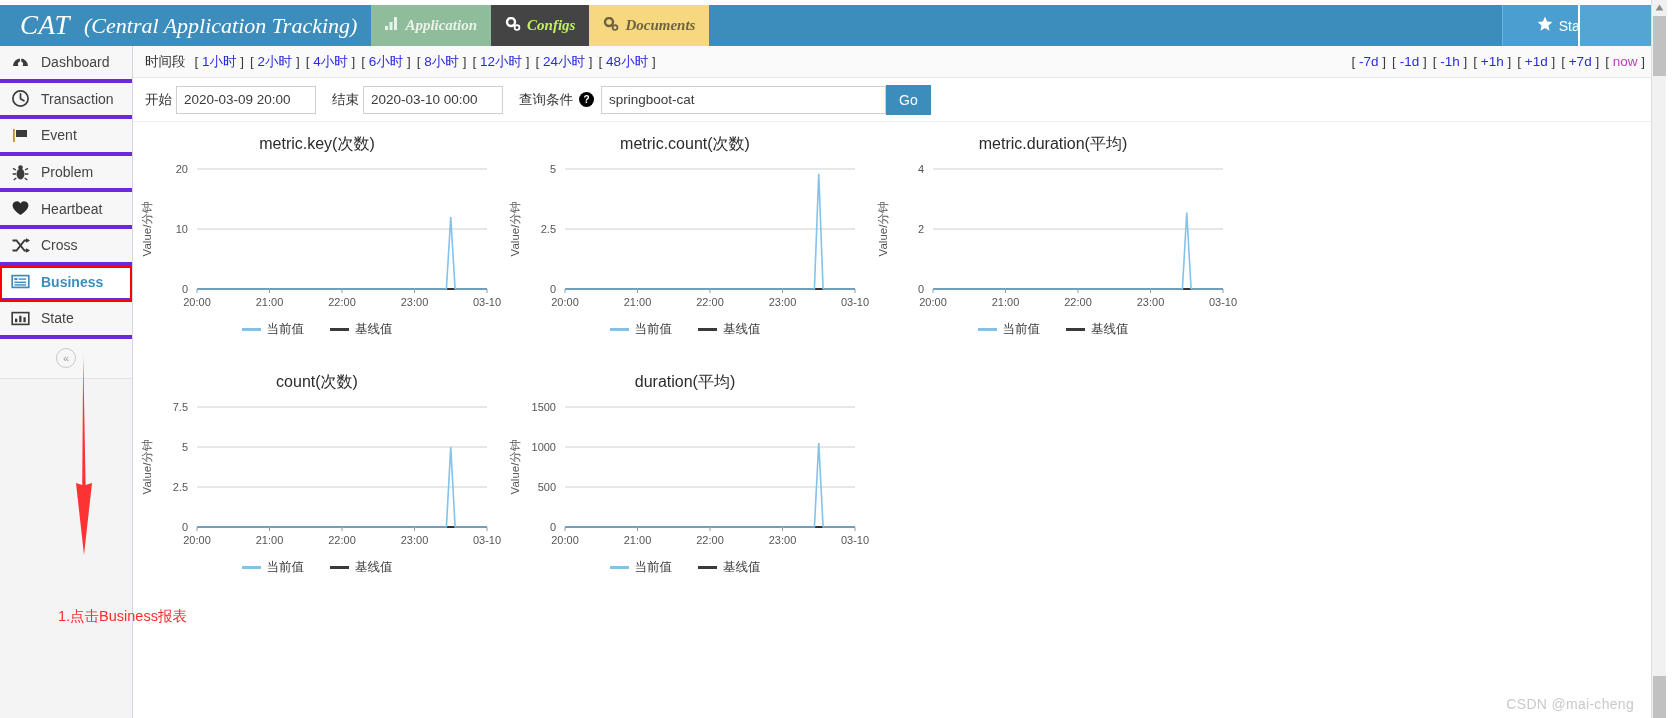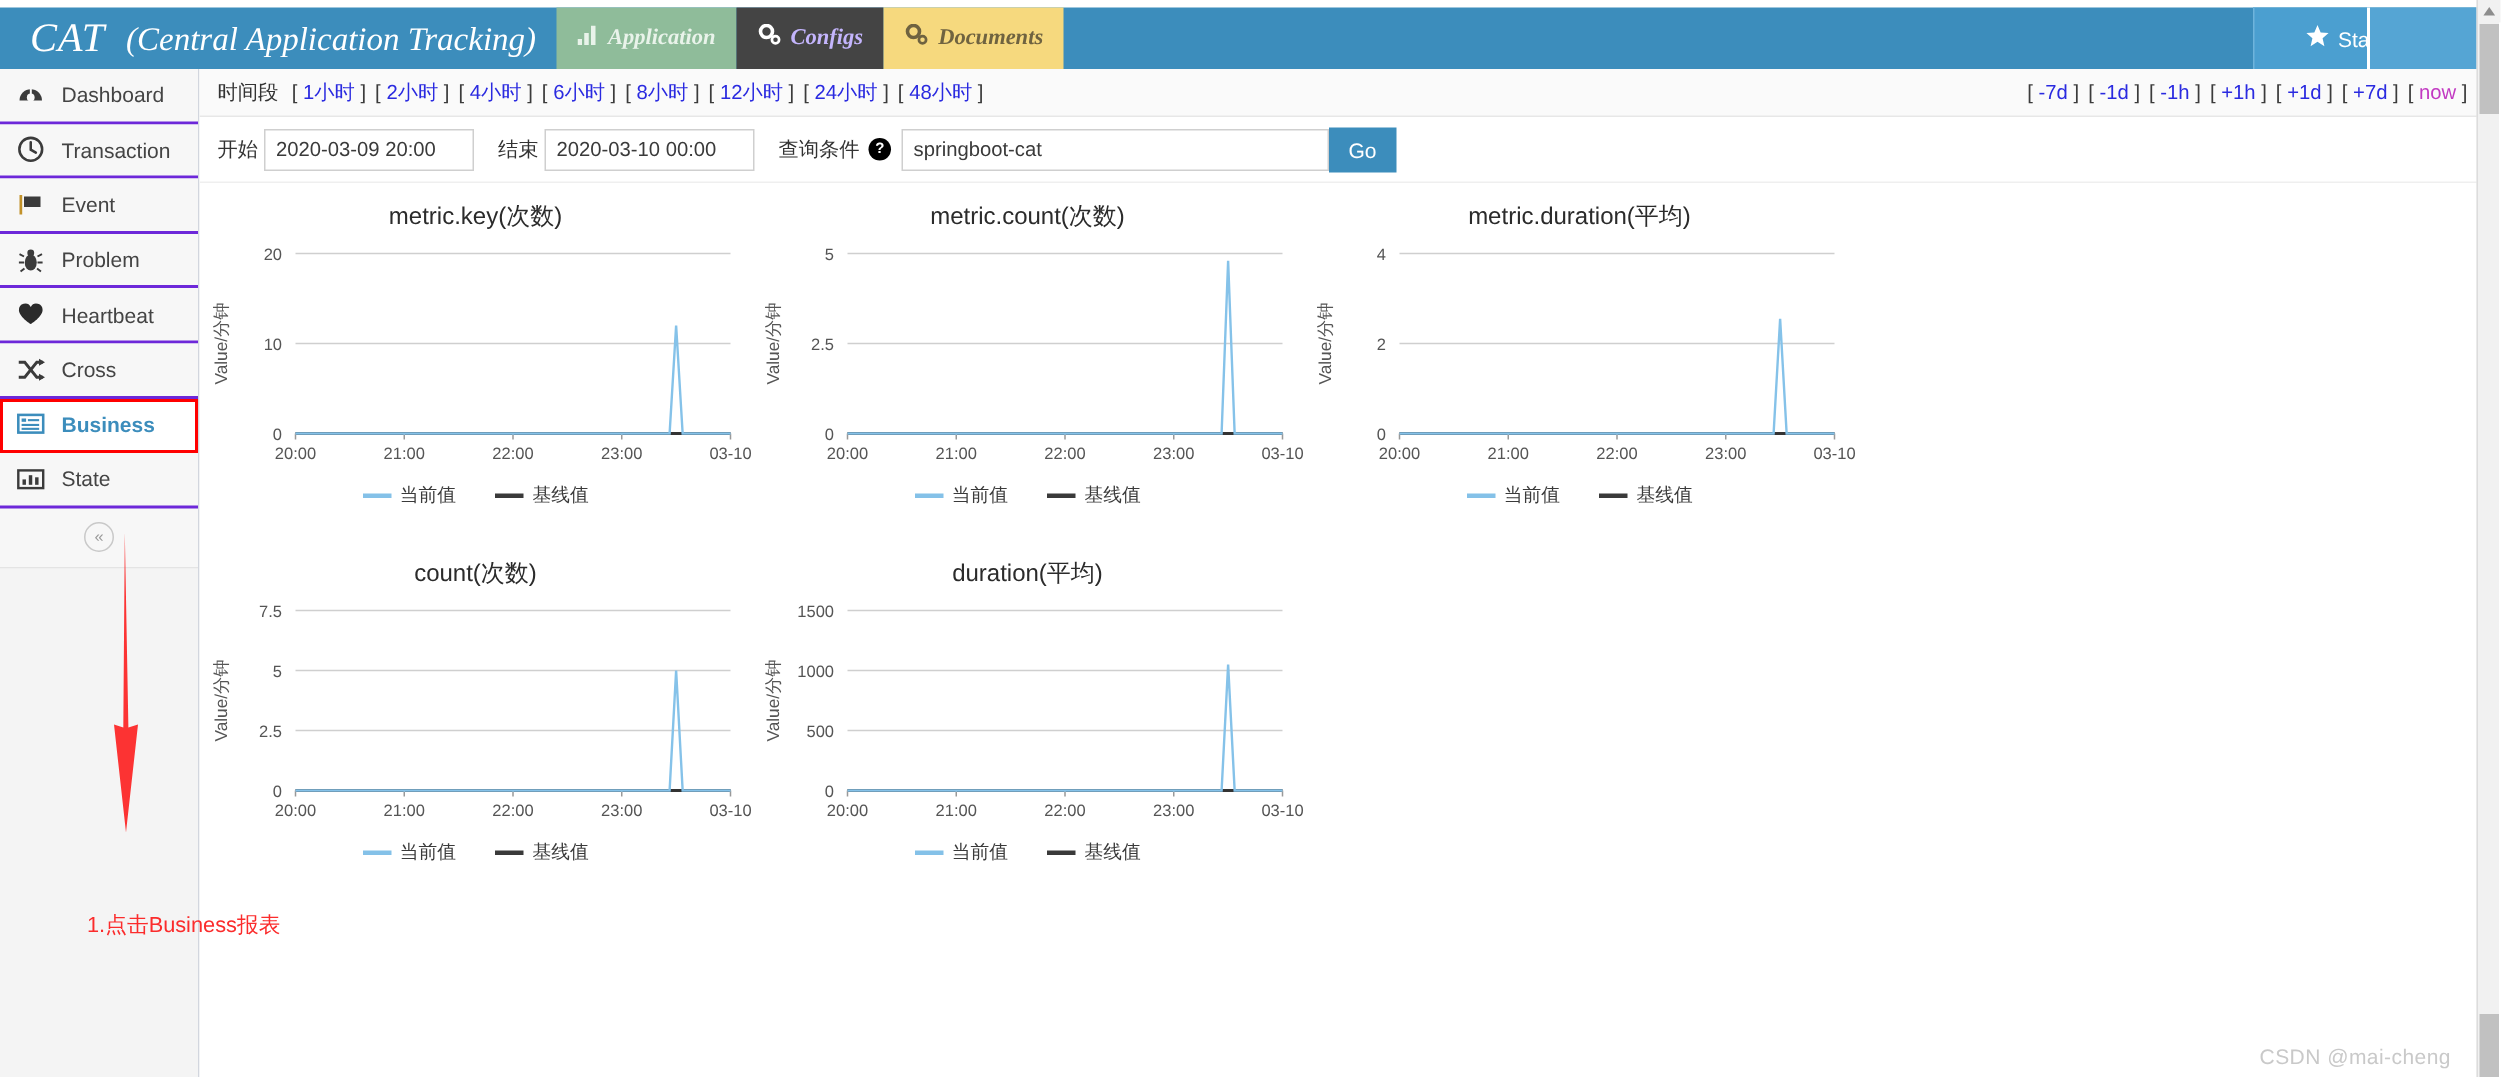--- a/index.html
+++ b/index.html
@@ -29,21 +29,21 @@
     font-style: italic; font-size: 22px; margin-left: 14px; font-weight:400;
   }
   .navbtn {
     display:flex; align-items:center; gap:6px;
     padding: 0 14px; height: 41px;
     font-style: italic; font-size: 15px; font-weight: 600;
     font-family: "Liberation Serif", serif;
     cursor: pointer; white-space: nowrap;
   }
   .navbtn.app  { background:#8fbc9a; color:#e9f3ea; margin-left:14px; }
-  .navbtn.cfg  { background:#444444; color:#c4b5fd;align-items:center; }
+  .navbtn.cfg  { background:#444444; color:#bef264;align-items:center; }
   .navbtn.doc  { background:#f6d97e; color:#6f6340; }
   .navbtn svg { flex: 0 0 auto; }
   .spacer { flex: 1 1 auto; }
   .starbtn {
     width: 78px; height: 41px; background:#4b9fd0;
     display:flex; align-items:center; justify-content:center; gap:6px;
     color:#fff; font-size:14px; cursor:pointer;
     border-left: 1px solid #6fb4dc; border-right: 2px solid #fff; padding-left: 40px;
   }
   .star-tail { width: 80px; height:41px; background:#55a5d4; }
@@ -67,21 +67,21 @@
   }
 
   
   .sidebar {
     position:absolute; left:0; top:46px; width:133px; height:672px;
     background:#f4f4f4; border-right:1px solid #d2d6de;
   }
   .side-item {
     height: 36.6px; display:flex; align-items:center; gap:11px;
     padding-left: 11px; font-size: 14px; color:#444;
-    border-bottom:2px solid #6d28d9; background:#f7f7f7; cursor:pointer;
+    border-bottom:4px solid #6d28d9; background:#f7f7f7; cursor:pointer;
     position: relative;
   }
   .side-item .sicon { width:19px; height:19px; display:flex; align-items:center; justify-content:center; color:#3b3b3b;}
   .side-item.active {
     background:#ffffff; color:#3c8dbc; font-weight:700;
     outline: 2px solid #ff0000; outline-offset:-2px; z-index:3;
   }
   .side-item.active .sicon { color:#3c8dbc; }
   .side-collapse {
     height: 40px; display:flex; align-items:center; justify-content:center;

